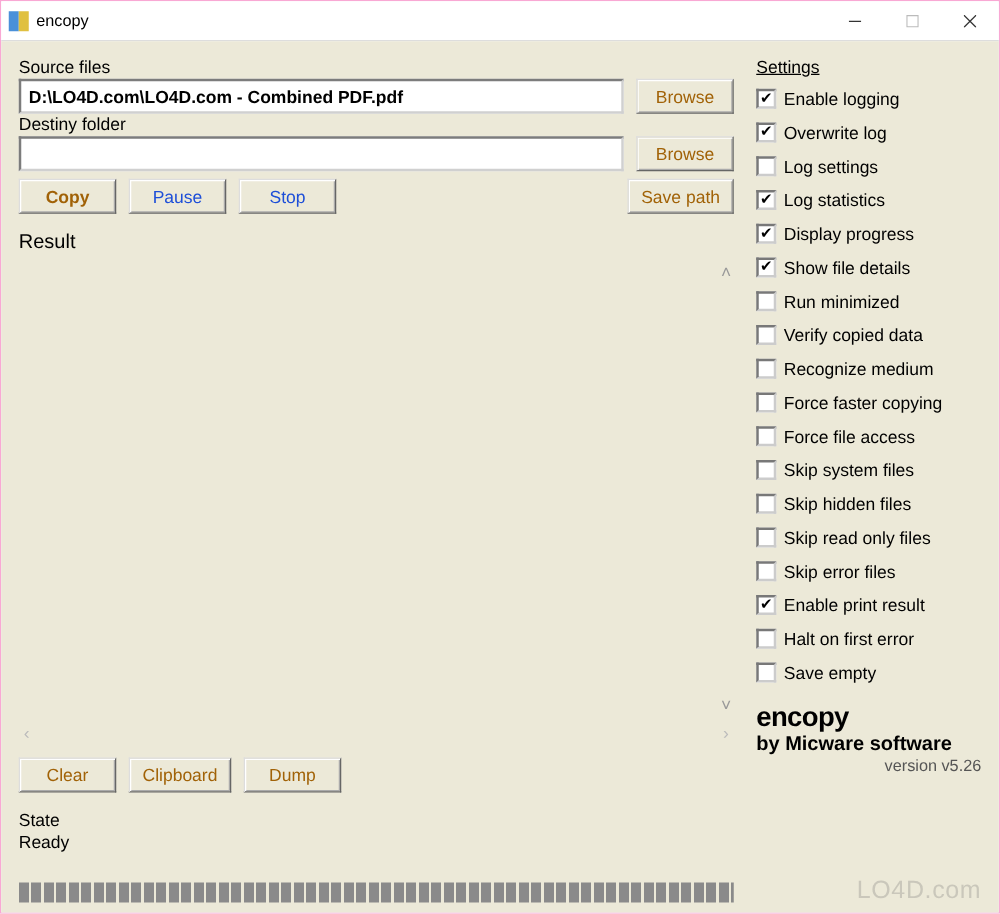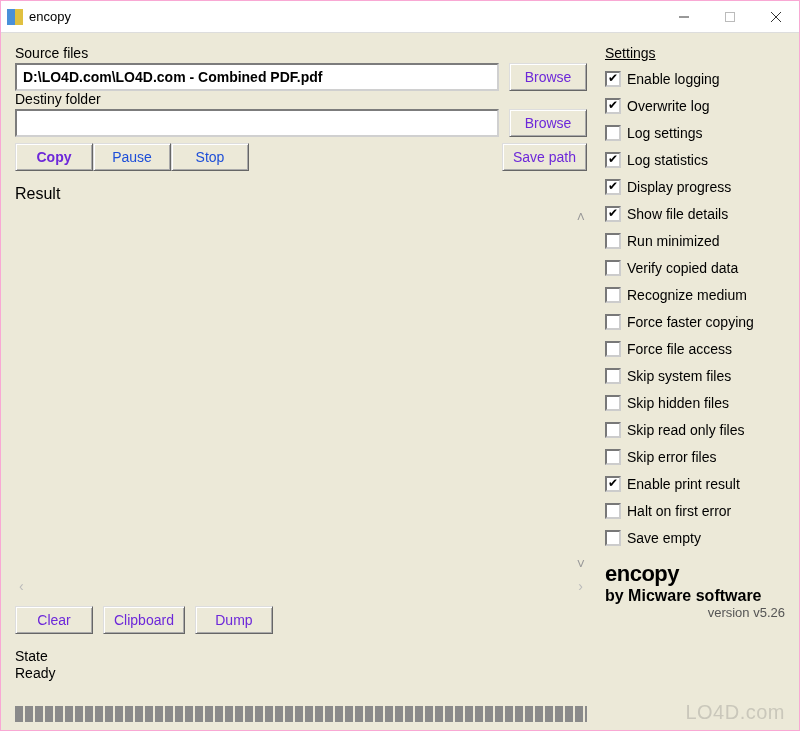--- a/index.html
+++ b/index.html
@@ -108,26 +108,27 @@
       border-top-color: #ddd;
       border-left-color: #ddd;
       border-right-color: #666;
       border-bottom-color: #666;
       box-shadow: inset 1px 1px 0 #fff, inset -1px -1px 0 #aaa;
       background: #ece9d8;
       font-family: inherit;
       font-size: 14px;
       cursor: pointer;
       padding: 0 10px;
-      color: #6d28d9;
+      color: #a16207;
     }
     .btn.bold { font-weight: bold; }
     .btn:disabled { color: #1d4ed8; cursor: default; }
     .action-row {
       display: flex;
+      gap: 10px;
       margin-top: 6px;
       margin-bottom: 14px;
     }
     .action-row .spacer { flex: 1; }
     .result-area {
       flex: 1;
       display: flex;
       flex-direction: column;
     }
     .result-box {

